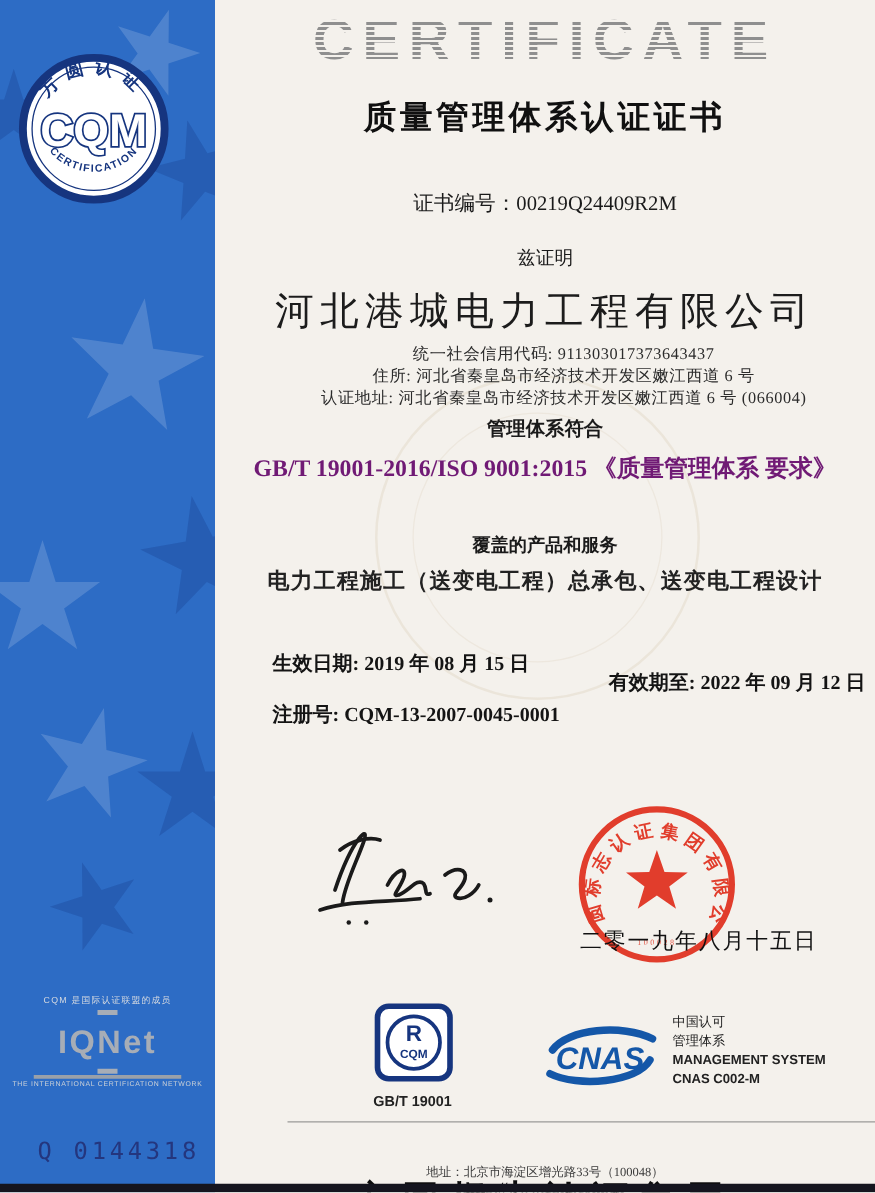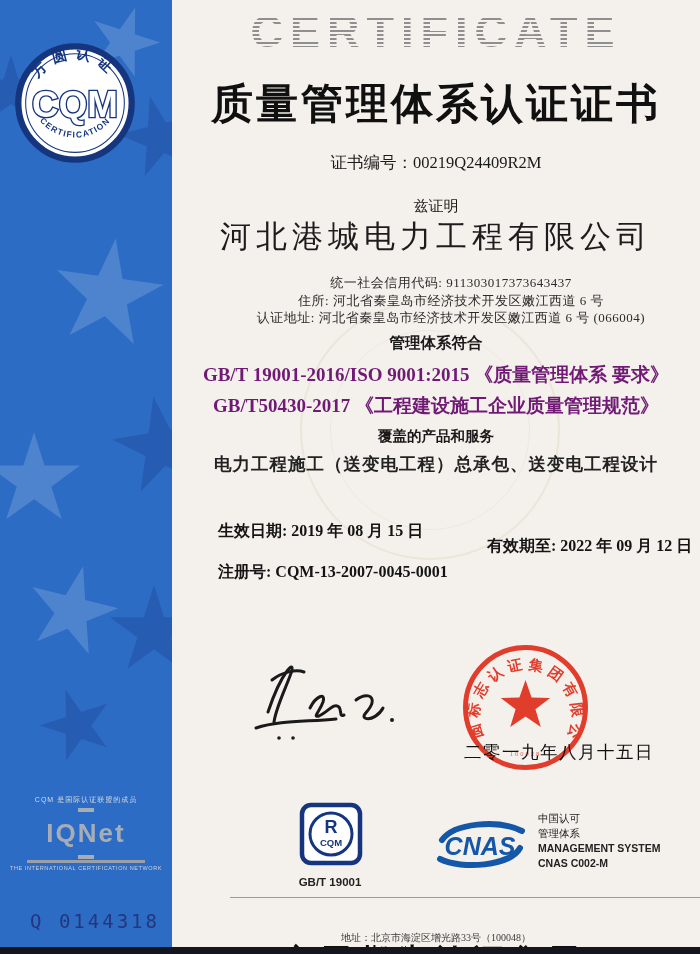--- a/index.html
+++ b/index.html
@@ -36,24 +36,24 @@
   .wm1,.wm2 { position:absolute; border-radius:50%; }
   .wm1 { left:300px; top:300px; width:260px; height:260px; border:2px solid rgba(190,168,125,0.16); }
   .wm2 { left:330px; top:330px; width:200px; height:200px; border:1px solid rgba(190,168,125,0.12); }
   
   .center { position:absolute; left:172px; width:528px; text-align:center; color:#1a1a1a; }
   .cert-en { top:6px; font-family:"Liberation Sans","DejaVu Sans",sans-serif;
              font-size:45px; font-weight:bold; letter-spacing:7px; color:#8f8f8f; }
   .cert-en .stripes { position:absolute; inset:0;
     background:repeating-linear-gradient(to bottom, transparent 0 2px, #f4f1ec 2px 4px); }
   .title-cn { top:76px; font-family:"Liberation Sans","DejaVu Sans",sans-serif;
-              font-size:42px; font-weight:bold; letter-spacing:3px; color:#101010; }
+              font-size:26px; font-weight:bold; letter-spacing:3px; color:#101010; }
   .cert-no { top:152px; font-size:16.5px; }
   .hereby  { top:197px; font-size:15px; }
-  .company { top:216px; font-size:31px; letter-spacing:5px; color:#1c1c1c; }
+  .company { top:228px; font-size:31px; letter-spacing:5px; color:#1c1c1c; }
   .addr-line { font-size:13px; color:#2b2b2b; letter-spacing:0.5px;padding-left:30px; }
   .credit   { top:274px; }
   .addr     { top:292px; }
   .certaddr { top:309px; }
   .conform { top:333px; font-size:15.5px; font-weight:600; }
   .std { font-weight:bold; font-size:19px; color:#701a75; }
   .std1 { top:362px; } .std2 { top:393px; }
   .scope-label { top:427px; font-size:14.5px; font-weight:bold; }
   .scope { top:452px; font-size:17.5px; letter-spacing:1px; color:#222;font-weight:bold; }
   .dateline { position:absolute; font-size:16px; font-weight:600; color:#141414; }
@@ -142,21 +142,20 @@
 
   <div class="center company">河北港城电力工程有限公司</div>
 
   <div class="center addr-line credit">统一社会信用代码: 911303017373643437</div>
   <div class="center addr-line addr">住所: 河北省秦皇岛市经济技术开发区嫩江西道 6 号</div>
   <div class="center addr-line certaddr">认证地址: 河北省秦皇岛市经济技术开发区嫩江西道 6 号 (066004)</div>
 
   <div class="center conform">管理体系符合</div>
 
   <div class="center std std1">GB/T 19001-2016/ISO 9001:2015 《质量管理体系  要求》</div>
-  <div class="center std std2">GB/T50430-2017  《工程建设施工企业质量管理规范》</div>
 
   <div class="center scope-label">覆盖的产品和服务</div>
   <div class="center scope">电力工程施工（送变电工程）总承包、送变电工程设计</div>
 
   <div class="dateline eff">生效日期: 2019 年 08 月 15 日</div>
   <div class="dateline exp">有效期至: 2022 年 09 月 12 日</div>
   <div class="reg">注册号: CQM-13-2007-0045-0001</div>
 
 
   <svg class="signature" width="158" height="104" viewBox="0 0 158 104">

